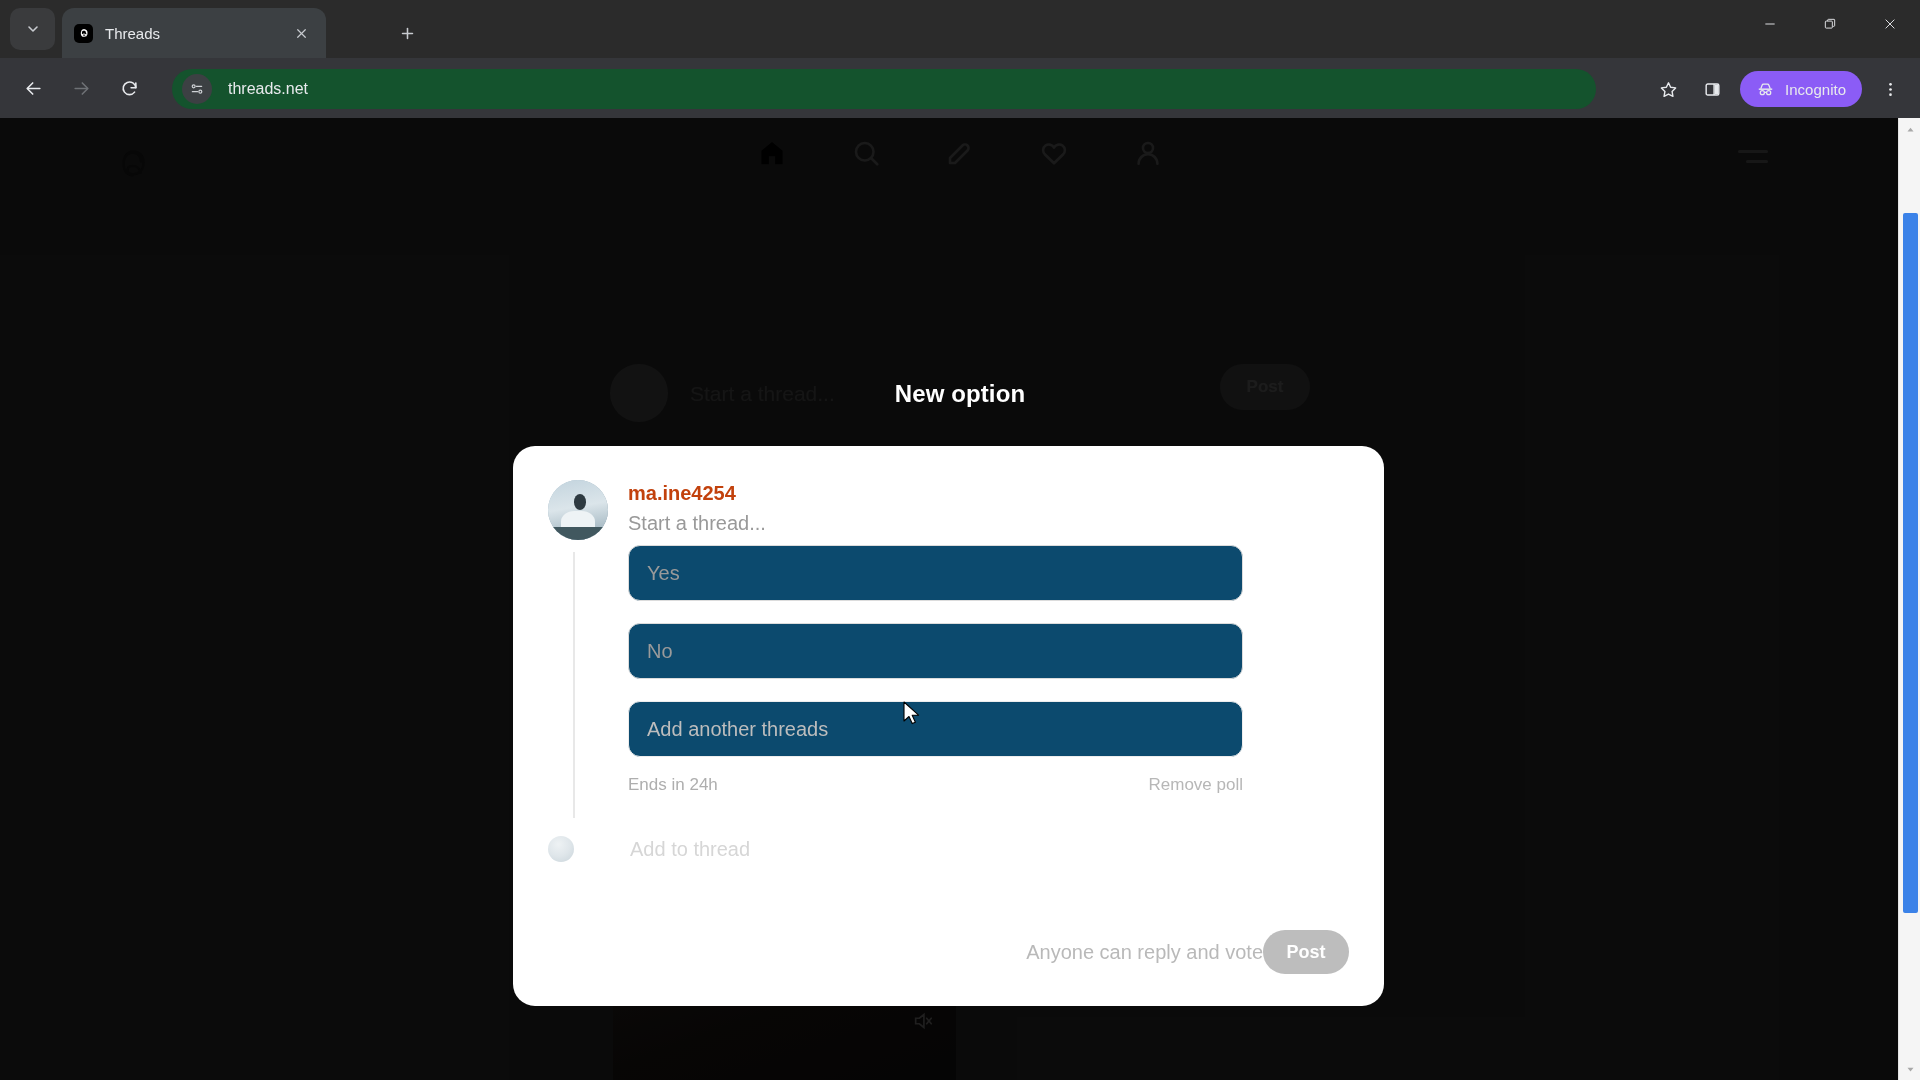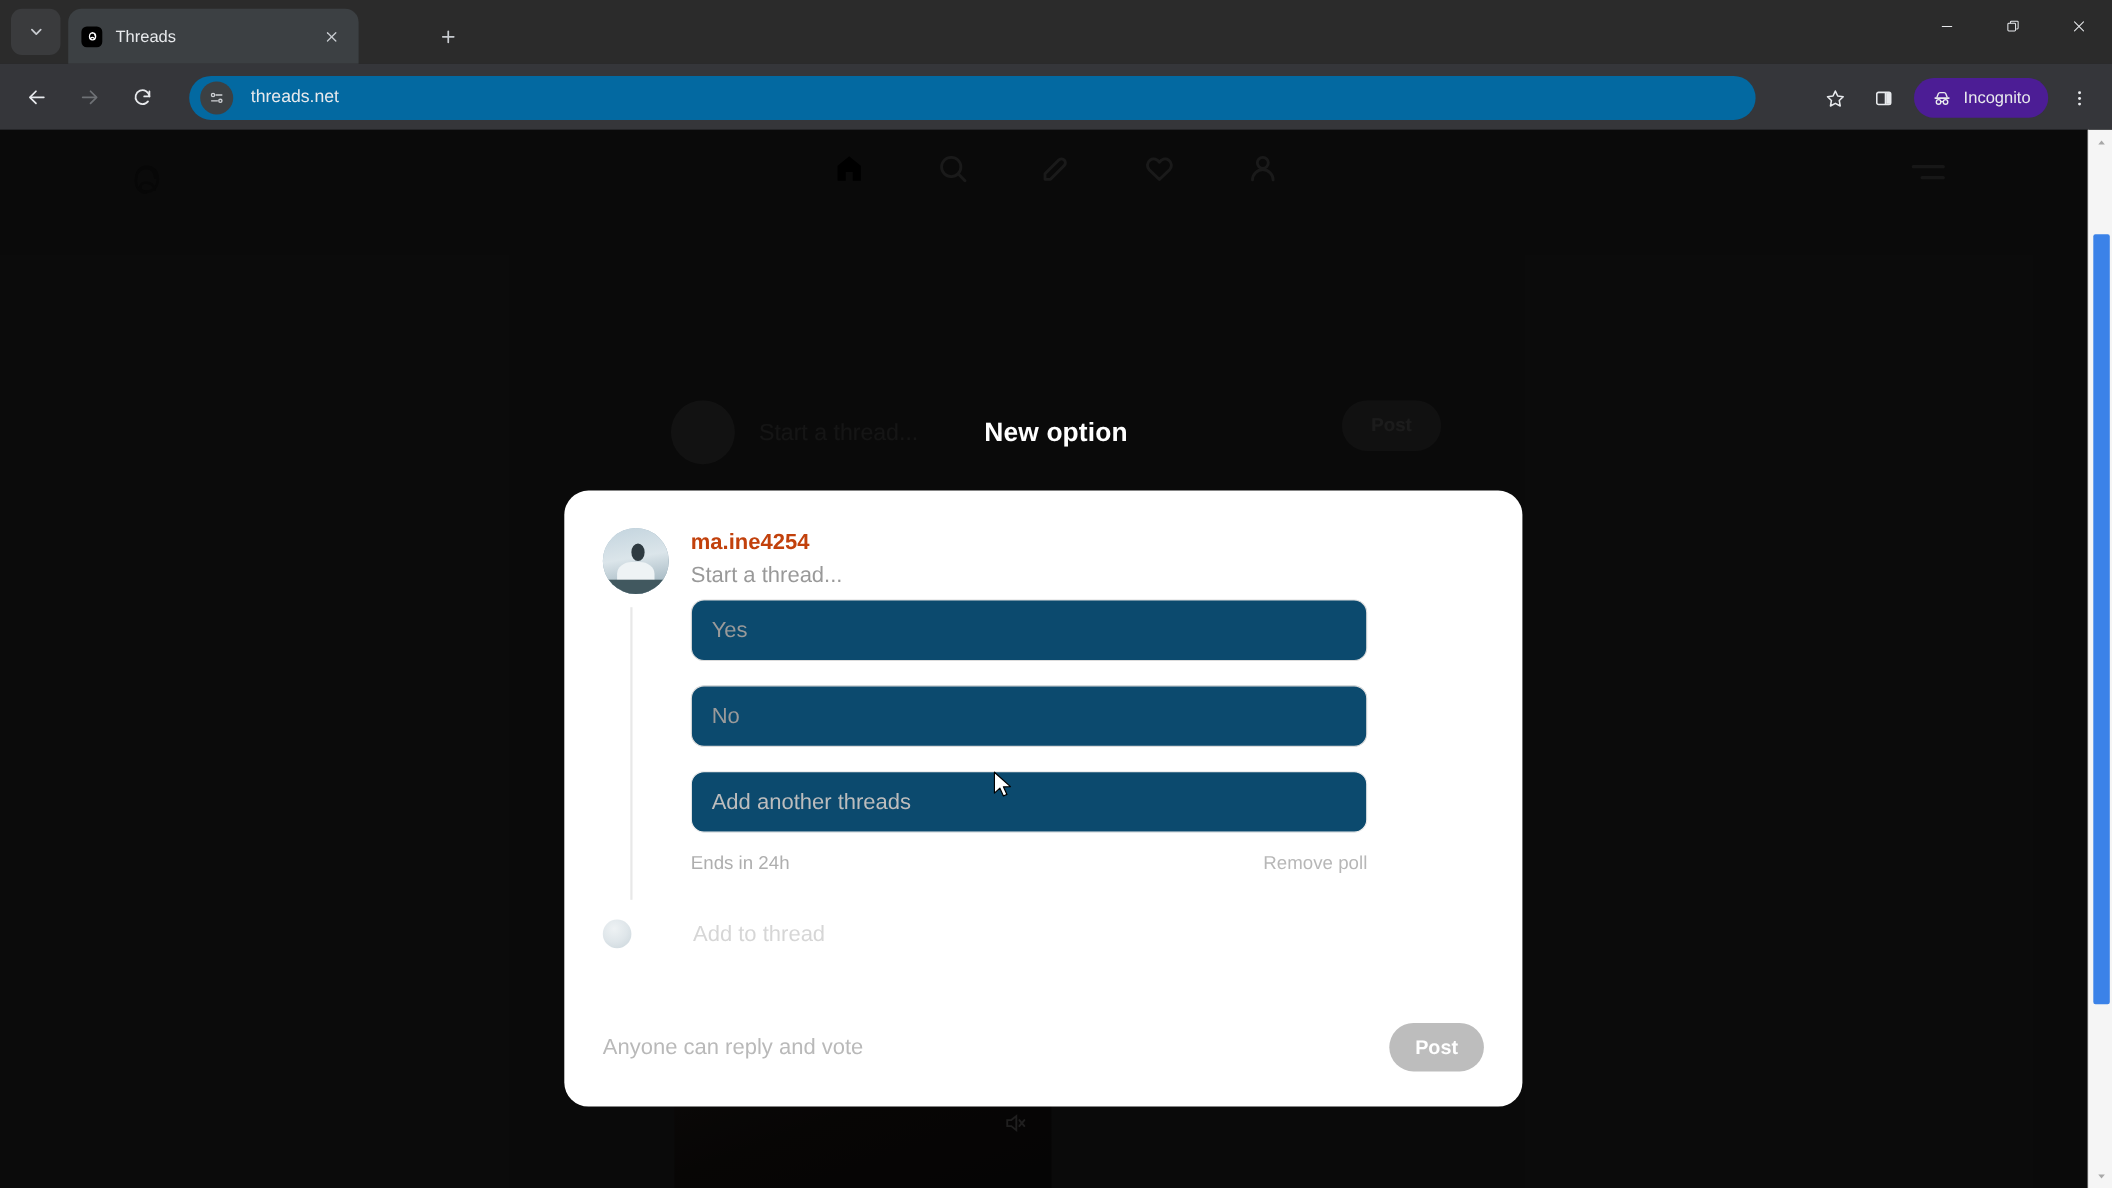--- a/index.html
+++ b/index.html
@@ -59,38 +59,38 @@
   }
   .nav-btn {
     width:38px; height:38px; border-radius:50%; margin-left:10px;
     display:flex; align-items:center; justify-content:center; flex:0 0 auto;
   }
   .nav-btn:first-child { margin-left:14px; }
   .nav-btn svg { width:19px; height:19px; }
 
   .omnibox {
     position:absolute; left:172px; top:69px; width:1424px; height:40px;
-    background:#0369a1; border-radius:20px; display:flex; align-items:center;
+    background:#14532d; border-radius:20px; display:flex; align-items:center;
     padding-left:10px;
   }
   .omni-icon {
     width:30px; height:30px; border-radius:50%; background:#3c4043;
     display:flex; align-items:center; justify-content:center; flex:0 0 auto;
   }
   .omni-icon svg { width:16px; height:16px; }
   .omni-text { margin-left:16px; color:#e8eaed; font-size:16px; }
 
   .tb-right { position:absolute; right:8px; top:69px; height:40px; display:flex; align-items:center; }
   .tb-icon {
     width:40px; height:40px; border-radius:50%;
     display:flex; align-items:center; justify-content:center; margin:0 2px;
   }
   .tb-icon svg { width:19px; height:19px; }
   .incognito-pill {
-    height:36px; border-radius:18px; background:#4c1d95;
+    height:36px; border-radius:18px; background:#8b5cf6;
     display:flex; align-items:center; padding:0 16px; margin:0 6px;
   }
   .incognito-pill svg { width:19px; height:19px; flex:0 0 auto; }
   .incognito-pill span { color:#e8eaed; font-size:15px; margin-left:10px; white-space:nowrap; }
 
   
   #viewport {
     position:absolute; top:118px; left:0; width:1920px; height:962px;
     background:#101010; overflow:hidden;
   }
@@ -184,21 +184,21 @@
 
   .addthread { position:absolute; left:35px; top:390px; display:flex; align-items:center; }
   .addthread .mini-ava {
     width:26px; height:26px; border-radius:50%;
     background:radial-gradient(circle at 40% 32%, #eef2f4 0%, #dfe6ea 50%, #c9d4da 100%);
   }
   .addthread .lbl { margin-left:56px; color:#d6d6d6; font-size:20px; }
 
   .modal-footer {
     position:absolute; left:0; bottom:0; width:100%; height:108px;
-    display:flex; align-items:center; justify-content:space-between;
+    display:flex; align-items:center; justify-content:flex-end;
     padding:0 35px 0 35px;
   }
   .reply-setting { color:#b9b9b9; font-size:20px; }
   .post-btn {
     width:86px; height:44px; border-radius:22px; background:#bdbdbd;
     display:flex; align-items:center; justify-content:center;
   }
   .post-btn span { color:#fff; font-size:18px; font-weight:600; }
 
   

